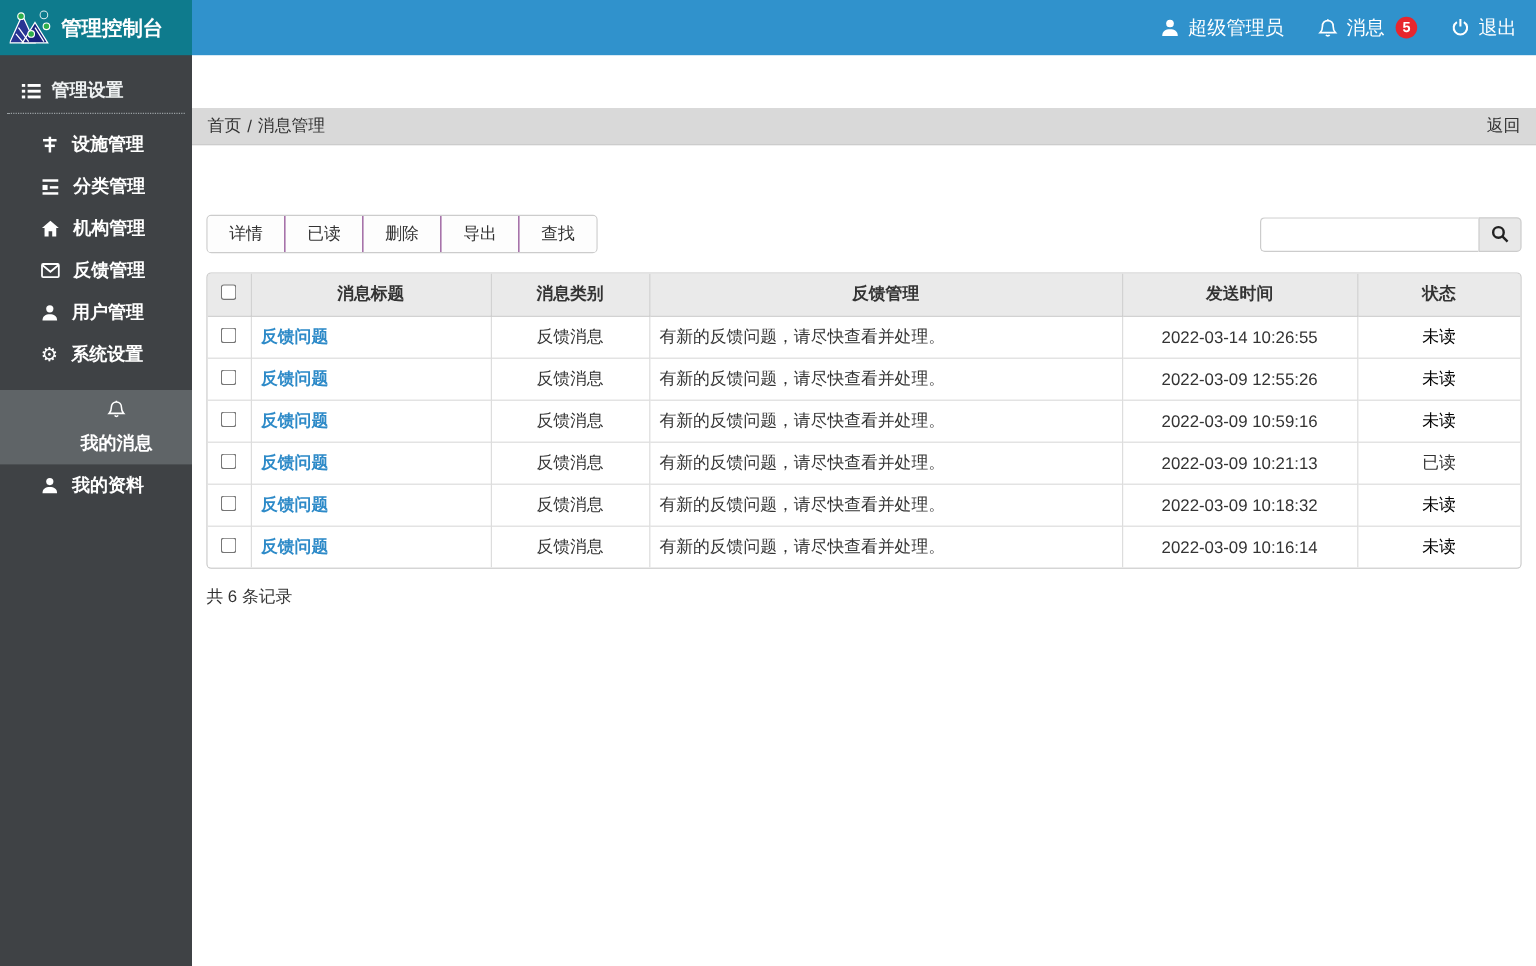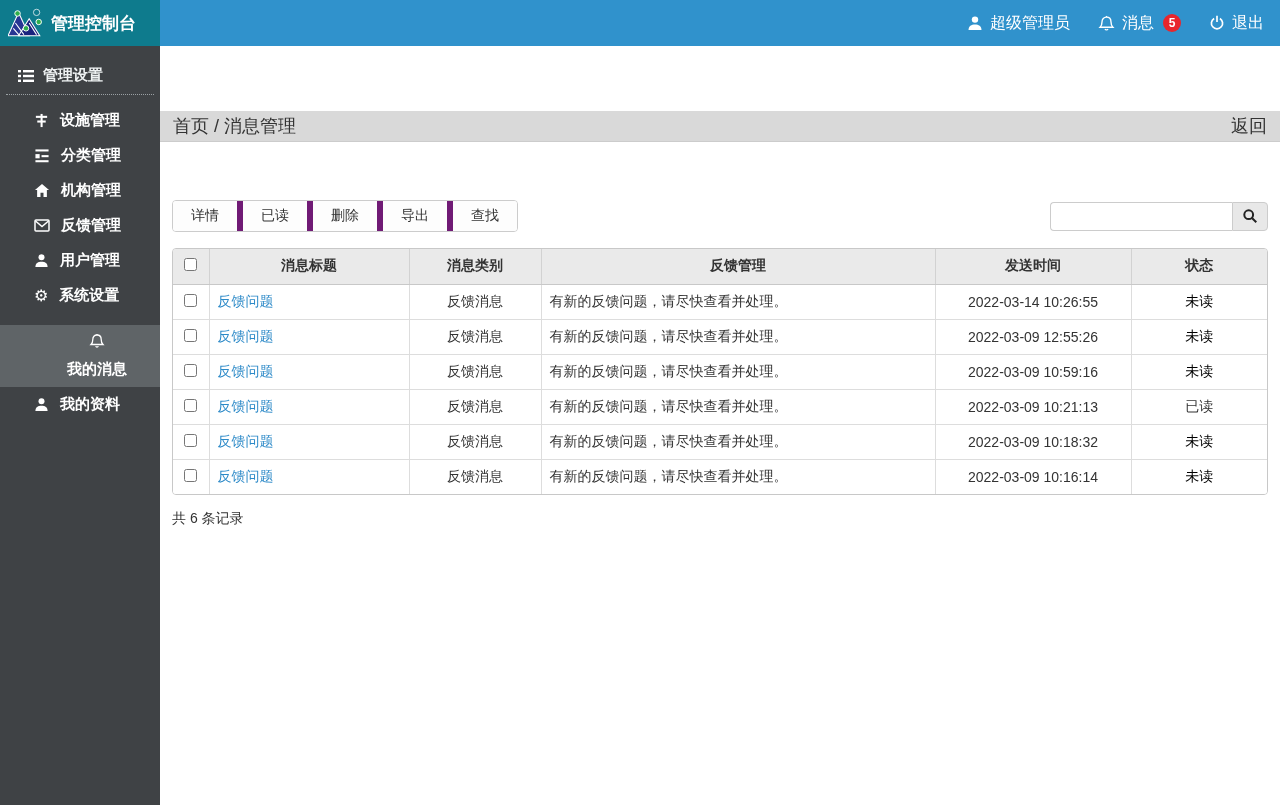--- a/index.html
+++ b/index.html
@@ -24,44 +24,44 @@
   .icon { display:inline-flex; align-items:center; justify-content:center; line-height:0; }
   .gear-glyph { font-size:16px; line-height:16px; font-family:"DejaVu Sans",sans-serif; }
 
   
   .main { flex:1; display:flex; flex-direction:column; min-width:0;gap:44px; }
   .topbar { height:46px; flex:0 0 46px; background:#3092cc; display:flex; align-items:center; justify-content:flex-end; padding-right:16px; gap:28px; color:#fff; font-size:16px; }
   .topbar-item { display:inline-flex; align-items:center; gap:7px; cursor:pointer; white-space:nowrap; }
   .badge { display:inline-flex; align-items:center; justify-content:center; min-width:18px; height:18px; border-radius:50%; background:#e8262d; color:#fff; font-size:12px; font-weight:bold; margin-left:2px; }
 
   
-  .breadcrumb-bar { height:31px; flex:0 0 31px; background:#d9d9d9; border-bottom:1px solid #cccccc; display:flex; align-items:center; justify-content:space-between; padding:0 13px; font-size:18px; color:#333;margin-top:21px; }
+  .breadcrumb-bar { height:31px; flex:0 0 31px; background:#d9d9d9; border-bottom:1px solid #cccccc; display:flex; align-items:center; justify-content:space-between; padding:0 13px; font-size:14px; color:#333; }
   .crumb { display:flex; gap:5px; align-items:center; }
   .back-link { color:#333; text-decoration:none; cursor:pointer; }
 
   
   .content { flex:1; background:#fff; padding:14px 12px; overflow:hidden; }
   .toolbar { display:flex; justify-content:space-between; align-items:center; margin-bottom:16px; }
   .btn-group { display:inline-flex; border:1px solid #ccc; border-radius:4px; overflow:hidden; background:#fdfdfd; }
-  .btn { appearance:none; border:none; background:#fdfdfd; border-right:6px solid #701a75; padding:6px 18px; font-size:14px; color:#333; font-family:inherit; cursor:pointer; }
+  .btn { appearance:none; border:none; background:#fdfdfd; border-right:1px solid #701a75; padding:6px 18px; font-size:14px; color:#333; font-family:inherit; cursor:pointer; }
   .btn:last-child { border-right:none; }
   .search-group { display:inline-flex; }
   .search-input { width:182px; height:29px; border:1px solid #ccc; border-right:none; border-radius:4px 0 0 4px; padding:0 8px; font-size:14px; font-family:inherit; outline:none; }
   .search-btn { width:36px; height:29px; border:1px solid #ccc; border-radius:0 4px 4px 0; background:#e8e8e8; display:inline-flex; align-items:center; justify-content:center; cursor:pointer; color:#222; }
 
   
   .table-wrap { border:1px solid #c8c8c8; border-radius:4px; overflow:hidden; }
   table { width:100%; border-collapse:collapse; font-size:14px; color:#333; }
   th { background:#eaeaea; font-weight:bold; height:35px; text-align:center; border-bottom:1px solid #c8c8c8; border-right:1px solid #d2d2d2; padding:0 8px; }
   th:last-child { border-right:none;margin-left:48px; }
   td { height:35px; text-align:center; border-bottom:1px solid #ddd; border-right:1px solid #ddd; padding:0 8px; background:#fff; }
   td:last-child { border-right:none; }
   tr:last-child td { border-bottom:none; }
   .cell-title, .cell-content { text-align:left; }
-  .msg-link { color:#2d8ac8; font-weight:normal; text-decoration:none; cursor:pointer;margin-top:31px; }
+  .msg-link { color:#2d8ac8; font-weight:bold; text-decoration:none; cursor:pointer;margin-top:31px; }
   .status-unread { color:#000000; }
   input[type="checkbox"] { width:13px; height:13px; margin:0; cursor:pointer; }
 
   .total-text { margin-top:15px; font-size:14px; color:#333; }
 </style>
 </head>
 <body>
 
 <div class="app">
 

